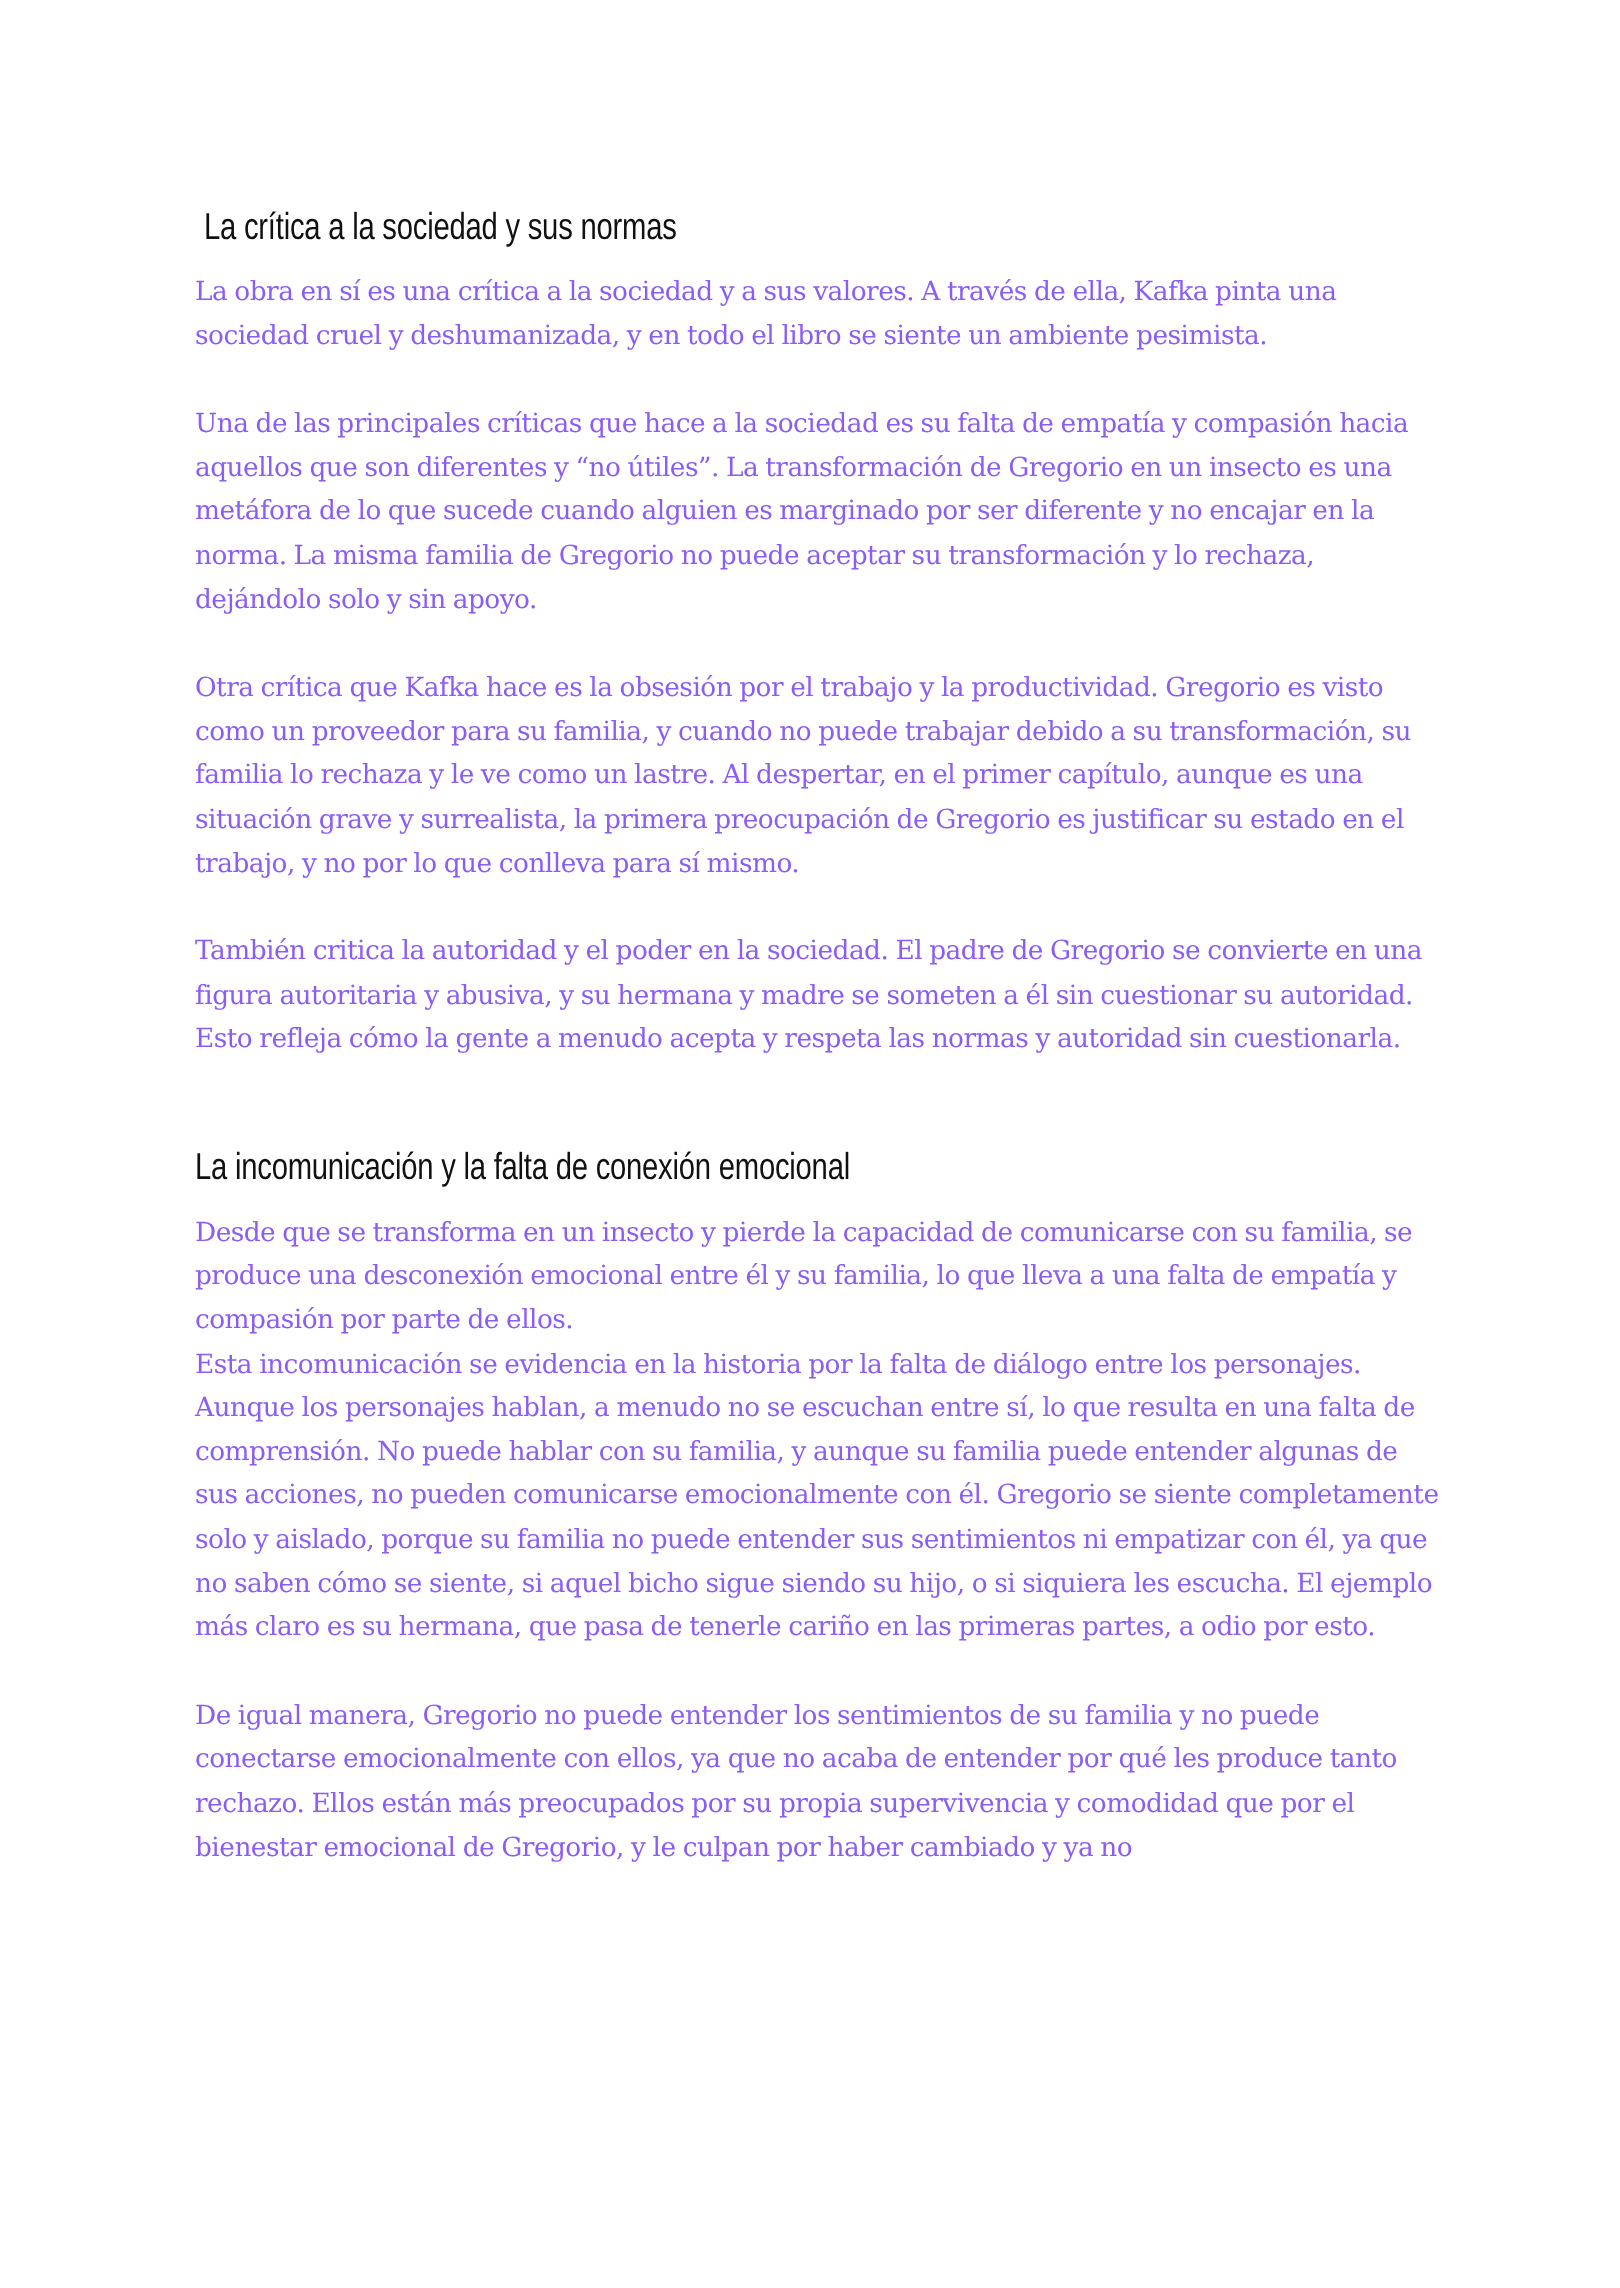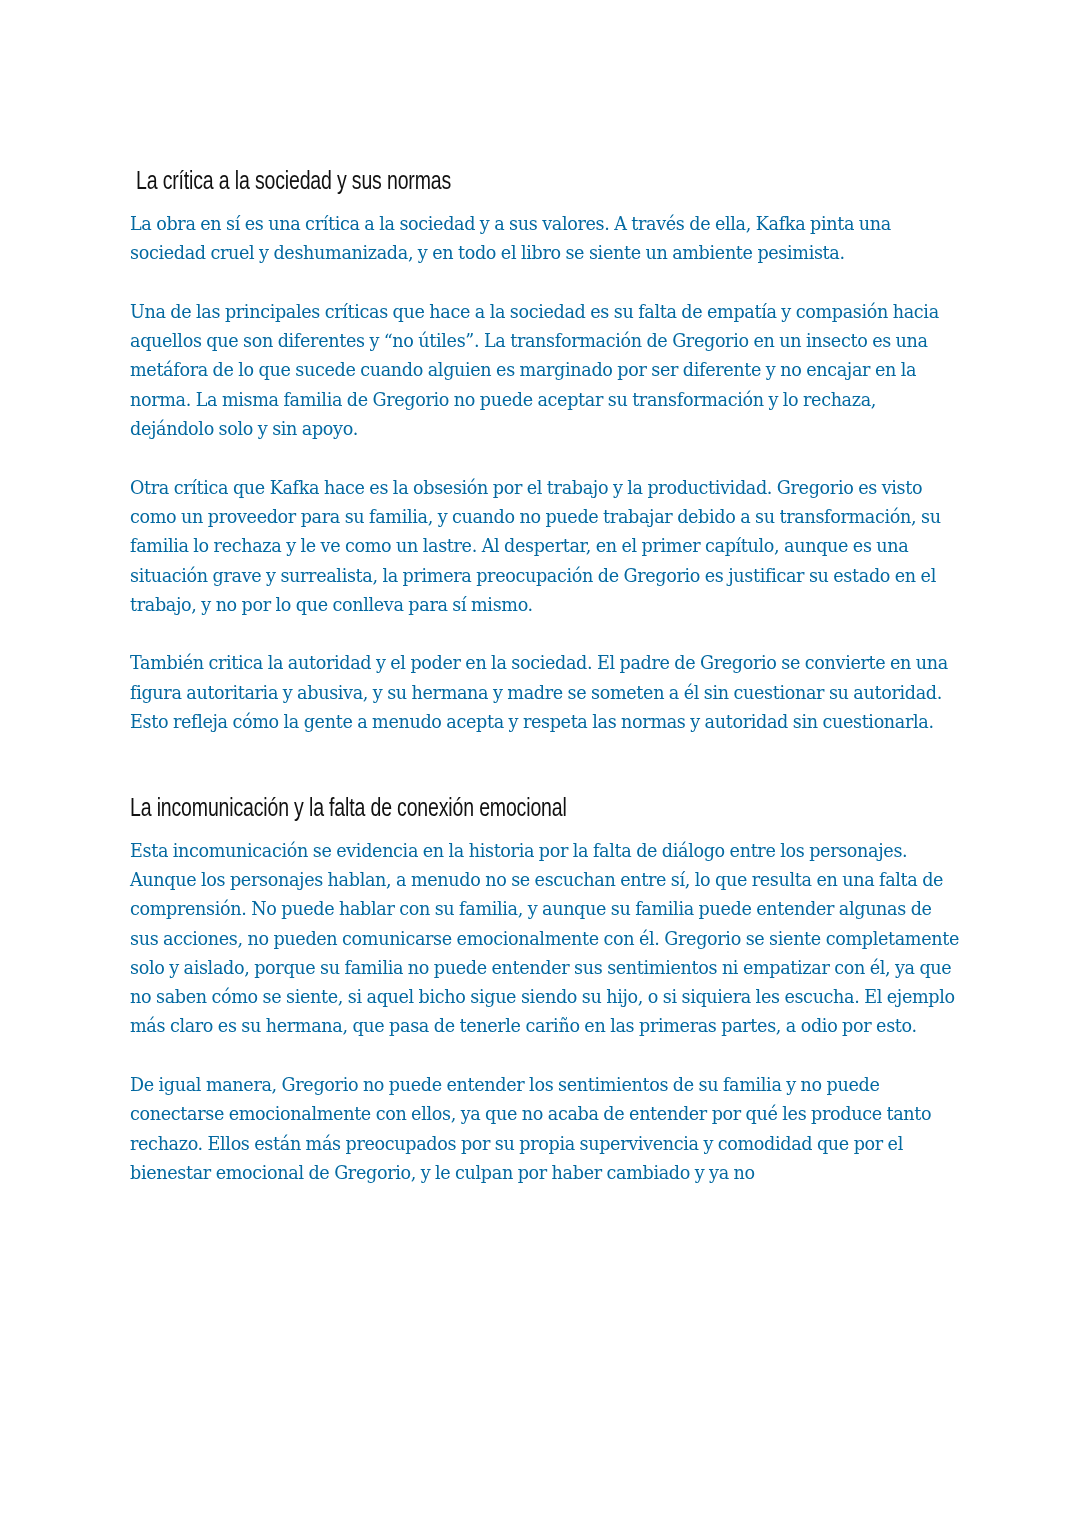--- a/index.html
+++ b/index.html
@@ -12,42 +12,41 @@
       height: 1525px;
       position: relative;
       overflow: hidden;
       color: #222222;
     }
     .page {
       position: absolute;
       left: 130px;
       top: 133px;
       width: 830px;
-      margin-top: 29px;
     }
     .heading {
       font-family: "Liberation Sans", sans-serif;
       font-size: 25px;
       font-weight: normal;
       color: #111111;
       margin: 0;
       transform: scaleX(0.78);
       transform-origin: left center;
       white-space: nowrap;
       letter-spacing: -0.2px;
       line-height: 36px;
     }
     .heading.first {
       margin-left: 6px;
     }
     .para {
       font-family: "DejaVu Serif", serif;
       font-size: 17.6px;
       line-height: 29.3px;
-      color: #0369a1;
+      color: #8b5cf6;
       margin: 0;
       letter-spacing: -0.35px;
       word-spacing: -0.5px;
     }
     .gap {
       height: 29.3px;
     }
     .after-heading {
       height: 12px;
     }
@@ -73,18 +72,19 @@
   <div class="gap"></div>
 
   <p class="para">También critica la autoridad y el poder en la sociedad. El padre de Gregorio se convierte en una figura autoritaria y abusiva, y su hermana y madre se someten a él sin cuestionar su autoridad. Esto refleja cómo la gente a menudo acepta y respeta las  normas y autoridad sin cuestionarla.</p>
   <div class="gap"></div>
 
   <div class="section-gap"></div>
 
   <h2 class="heading">La incomunicación y la falta de conexión emocional</h2>
   <div class="after-heading"></div>
 
+  <p class="para">Desde que se transforma en un insecto y pierde la capacidad de comunicarse con su familia, se produce una desconexión emocional entre él y su familia, lo que lleva a una falta de empatía y compasión por parte de ellos.</p>
   <p class="para">Esta incomunicación se evidencia en la historia por la falta de diálogo entre los personajes. Aunque los personajes hablan, a menudo no se escuchan entre sí, lo que resulta en una falta de comprensión. No puede hablar con su familia, y aunque su familia puede entender algunas de sus acciones, no pueden comunicarse emocionalmente con él. Gregorio se siente completamente solo y aislado, porque su familia no puede entender sus sentimientos ni empatizar con él, ya que no saben cómo se siente, si aquel bicho sigue siendo su hijo, o si siquiera les escucha. El ejemplo más claro es su hermana, que pasa de tenerle cariño en las primeras partes, a odio por esto.</p>
   <div class="gap"></div>
 
   <p class="para">De igual manera, Gregorio no puede entender los sentimientos de su familia y no puede conectarse emocionalmente con ellos, ya que no acaba de entender por qué les produce tanto rechazo. Ellos están más preocupados por su propia supervivencia y comodidad que por el bienestar emocional de Gregorio, y le culpan por haber cambiado y ya no</p>
 
 </div>
 
 </body></html>

